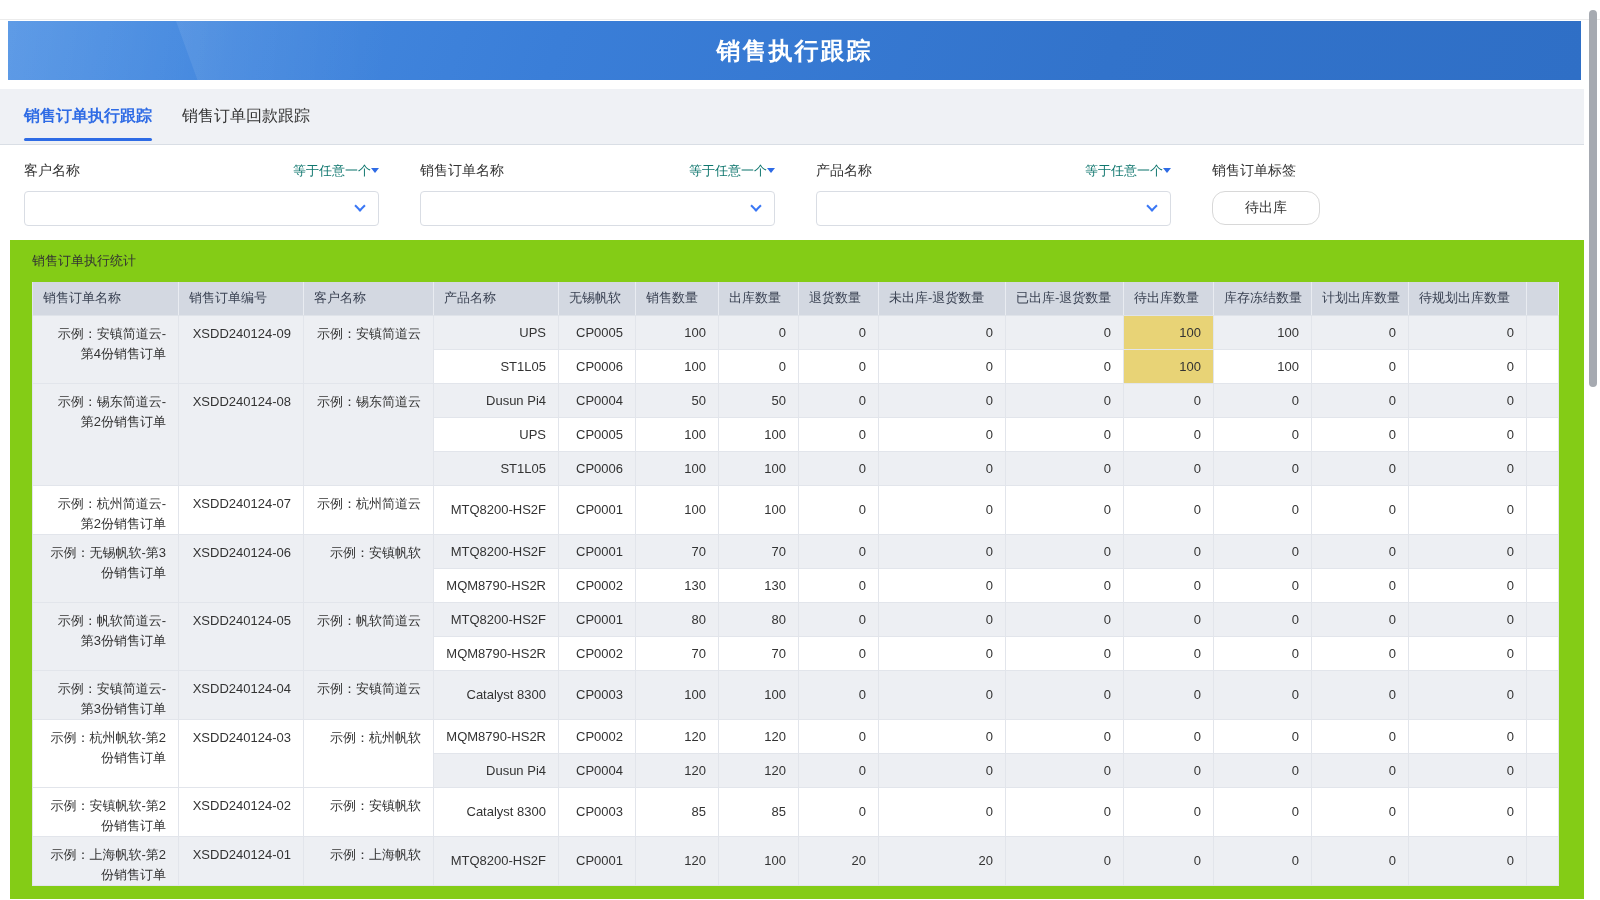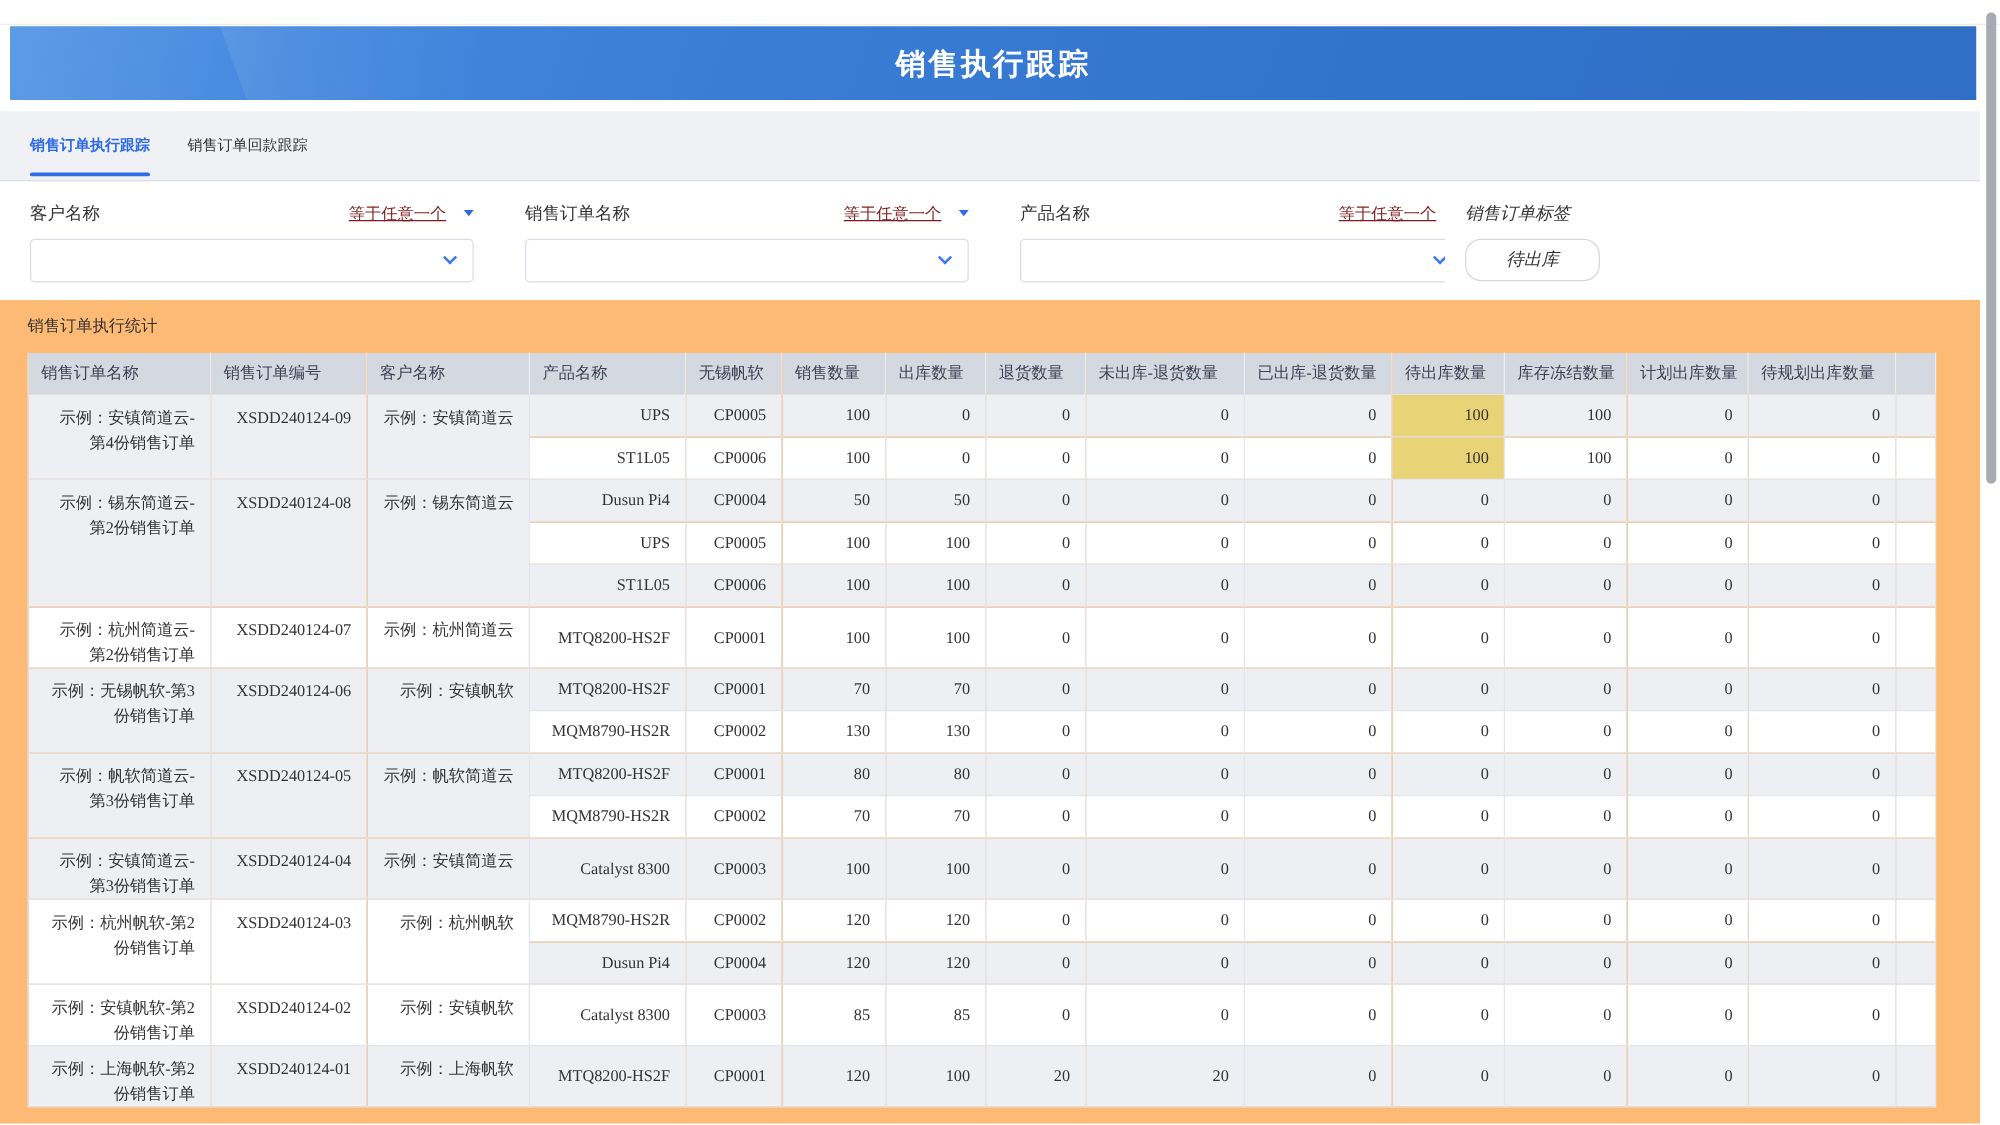--- a/index.html
+++ b/index.html
@@ -20,47 +20,47 @@
   .banner::after { content:""; position:absolute; left:180px; top:-140px; width:260px; height:300px;
             background:linear-gradient(115deg,rgba(255,255,255,.10),rgba(255,255,255,0) 70%);
             transform:rotate(-20deg); }
   .banner-title { position:relative; color:#fff; font-size:24px; font-weight:bold; letter-spacing:2px; }
 
   
   .tabbar { position:absolute; top:69px; left:0; width:100%; height:56px;
             background:#eff1f5; border-bottom:1px solid #d9dee5; }
   .tabs { display:flex; gap:30px; padding-left:24px; height:100%; align-items:center; }
   .tab { position:relative; height:100%; display:flex; align-items:center;
-         font-size:12px; color:#333; cursor:pointer; }
+         font-size:16px; color:#333; cursor:pointer; }
   .tab.active { color:#2e6be5; font-weight:bold; }
   .tab.active::after { content:""; position:absolute; left:0; right:0; bottom:3px; height:3px;
          background:#2e6be5; border-radius:2px; }
 
   
   .filter-card { position:absolute; top:131px; height:84px; background:#fff; padding:10px 16px; }
   #fc1 { left:8px;    width:387px; }
   #fc2 { left:404px;  width:387px; }
   #fc3 { left:800px;  width:387px; }
-  #fc4 { left:1156px; width:385px;font-style:italic; }
+  #fc4 { left:1196px; width:385px; }
   .filter-head { display:flex; justify-content:space-between; align-items:center; height:19px; }
   .filter-label { font-size:14px; color:#333; }
-  .filter-op { display:flex; align-items:center; gap:14px; font-size:13px; color:#7f1d1d; cursor:pointer;text-decoration:underline; }
+  .filter-op { display:flex; align-items:center; gap:0; font-size:13px; color:#0f766e; cursor:pointer; }
   .caret-down { width:0; height:0; border-left:4px solid transparent; border-right:4px solid transparent;
                 border-top:5px solid #2e6be5; }
   .select { margin-top:11px; height:35px; border:1px solid #d9dde4; border-radius:4px; background:#fff;
             display:flex; align-items:center; justify-content:flex-end; padding-right:14px; cursor:pointer; }
   .chevron-down { width:8px; height:8px; border-right:2px solid #3977f5; border-bottom:2px solid #3977f5;
             transform:rotate(45deg); margin-top:-5px; }
   .tag-btn { margin-top:11px; width:108px; height:34px; background:#fff; border:1px solid #d8d8d8;
             border-radius:13px; font-size:14px; color:#333; display:flex; align-items:center;
             justify-content:center; cursor:pointer; }
 
   
-  .table-widget { position:absolute; top:220px; left:0; width:100%; height:659px;
-                  background:#fdba74; padding:10px 0 0 22px; overflow:hidden;font-family:Liberation Serif, serif; }
+  .table-widget { position:absolute; top:220px; left:10px; width:100%; height:659px;
+                  background:#84cc16; padding:10px 0 0 22px; overflow:hidden; }
   .widget-title { font-size:13px; color:#333; margin:2px 0 12px 0; }
 
   table { border-collapse:collapse; table-layout:fixed; width:1526px;
           border-left:1px solid #e2e5eb; }
   thead tr { height:33px; }
   th { background:#d3d8e1; font-size:13px; color:#3a4253; font-weight:500; text-align:left;
        padding:0 10px; border-right:1px solid #e9ecf1; border-bottom:1px solid #dfe3e9;
        white-space:nowrap; overflow:hidden; }
   tbody tr { height:34px; }
   td { font-size:13px; color:#333; border-right:1px solid #e2e5eb; border-bottom:1px solid #e2e5eb;

